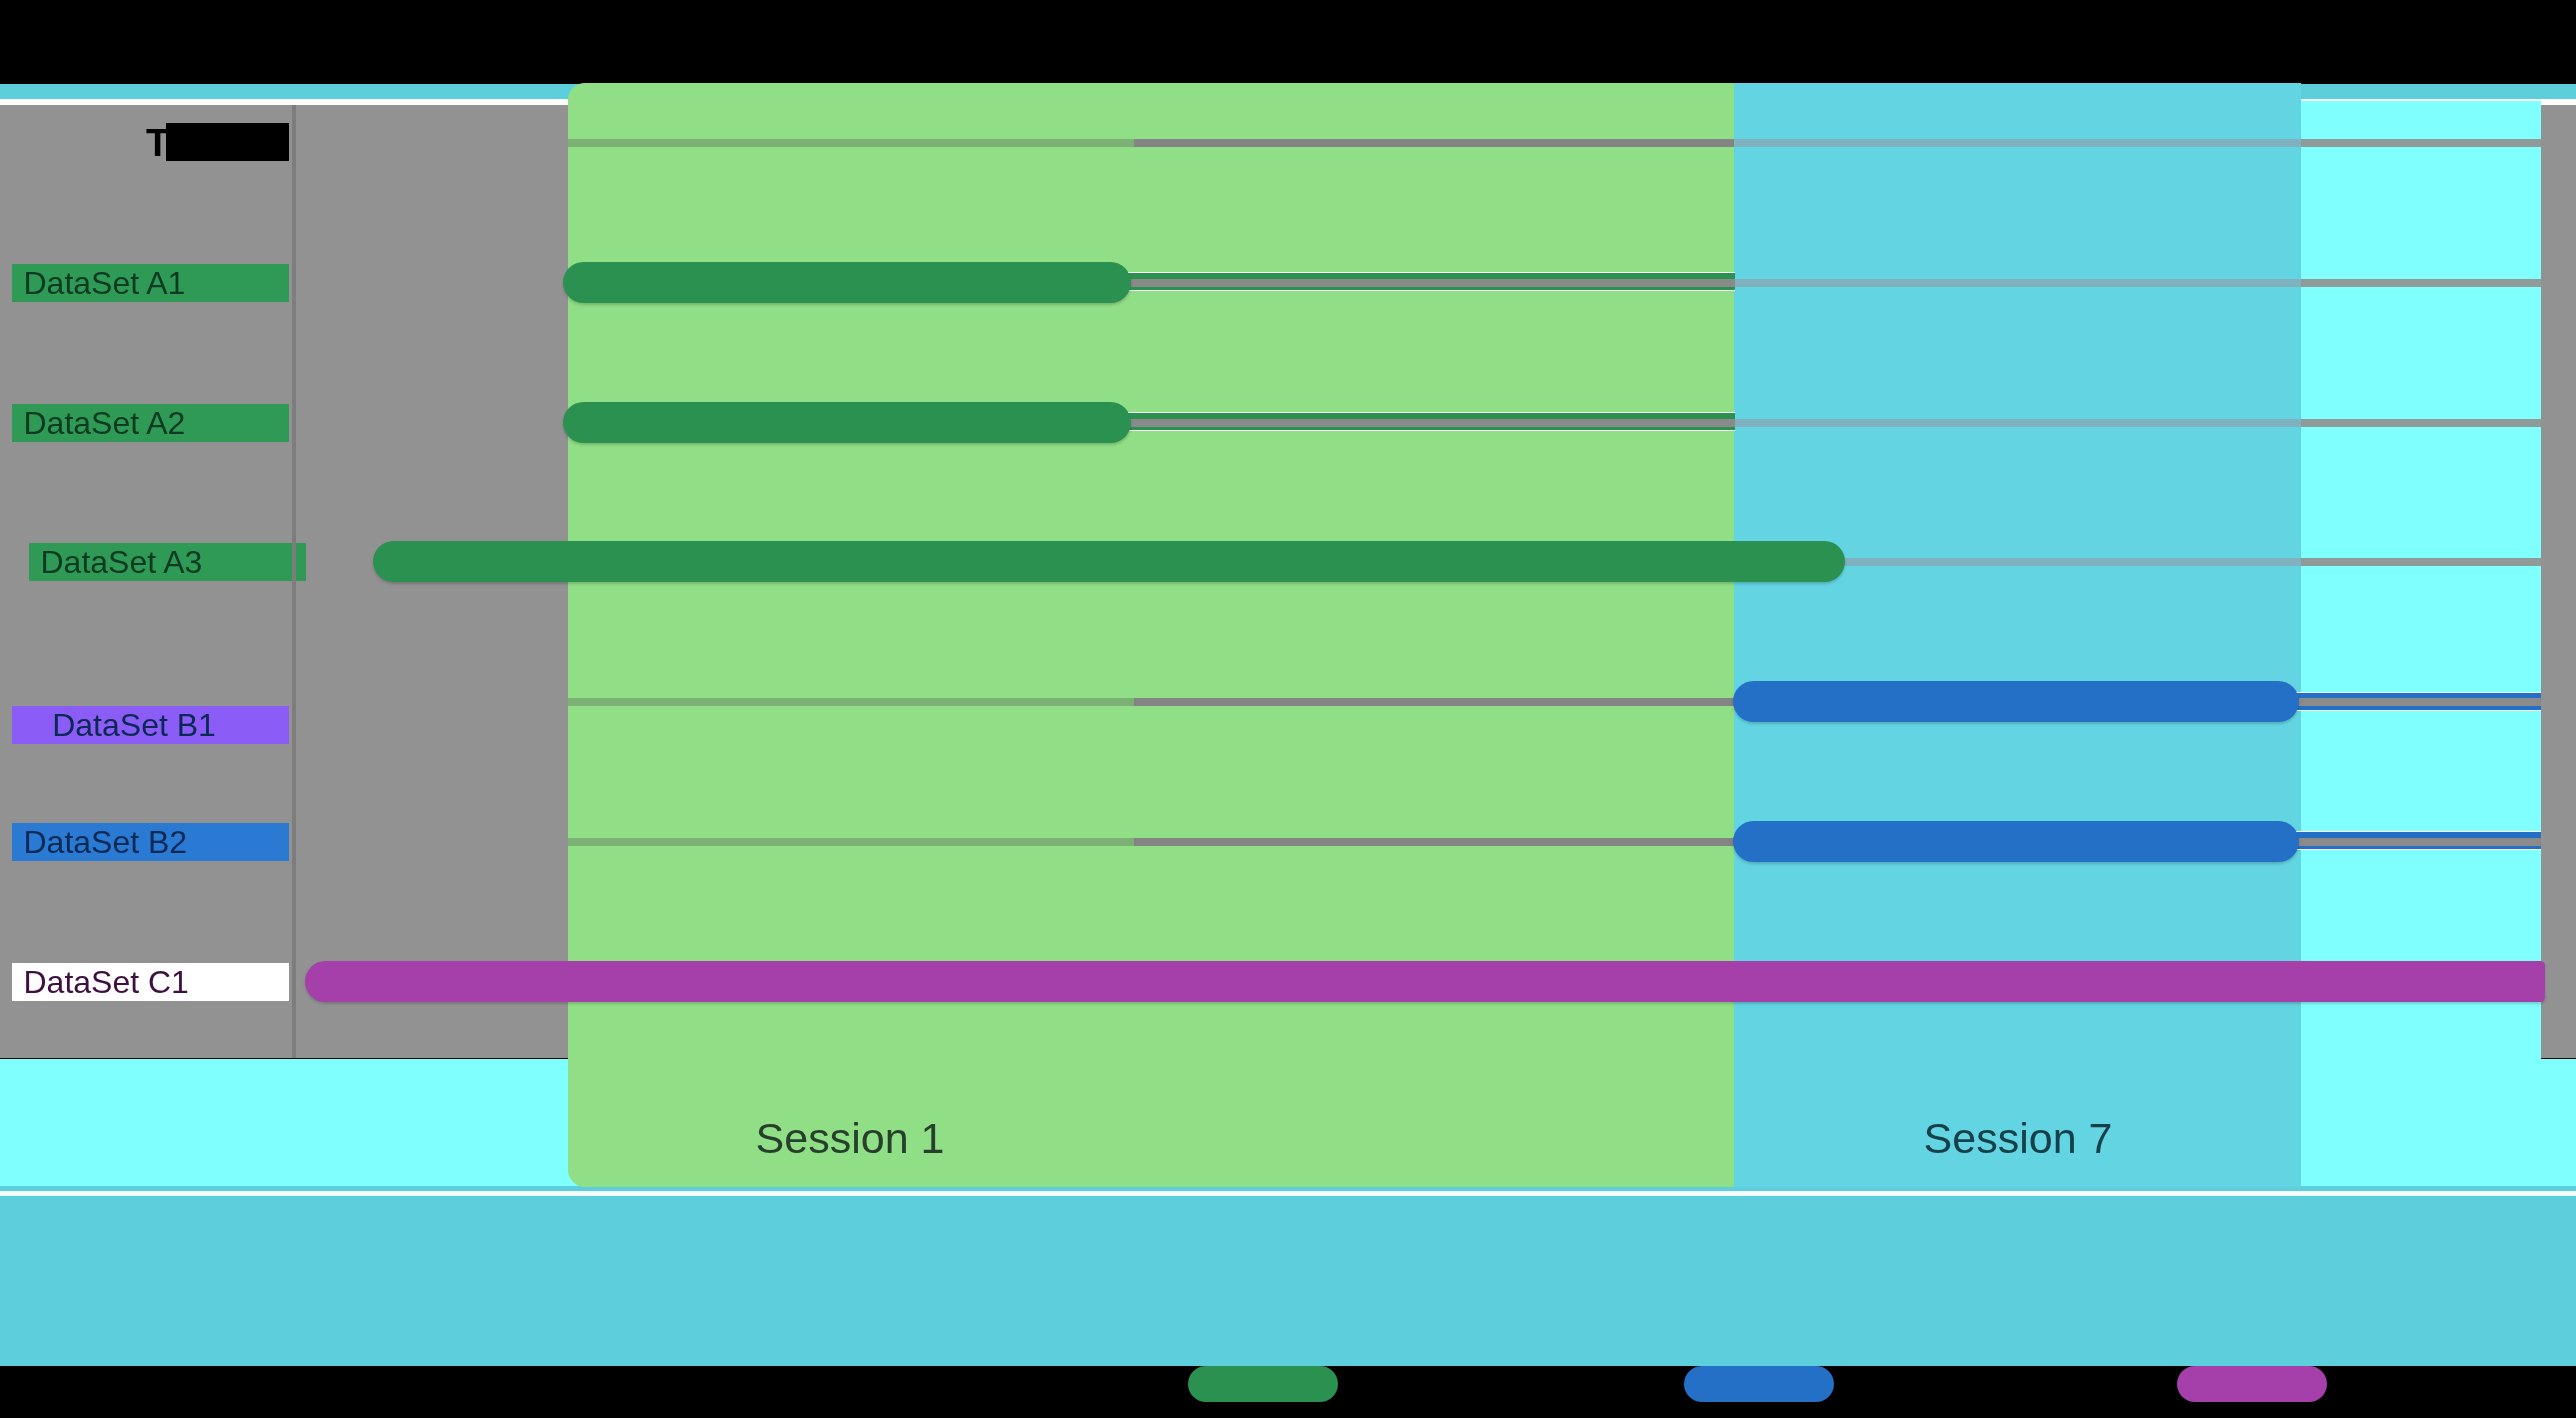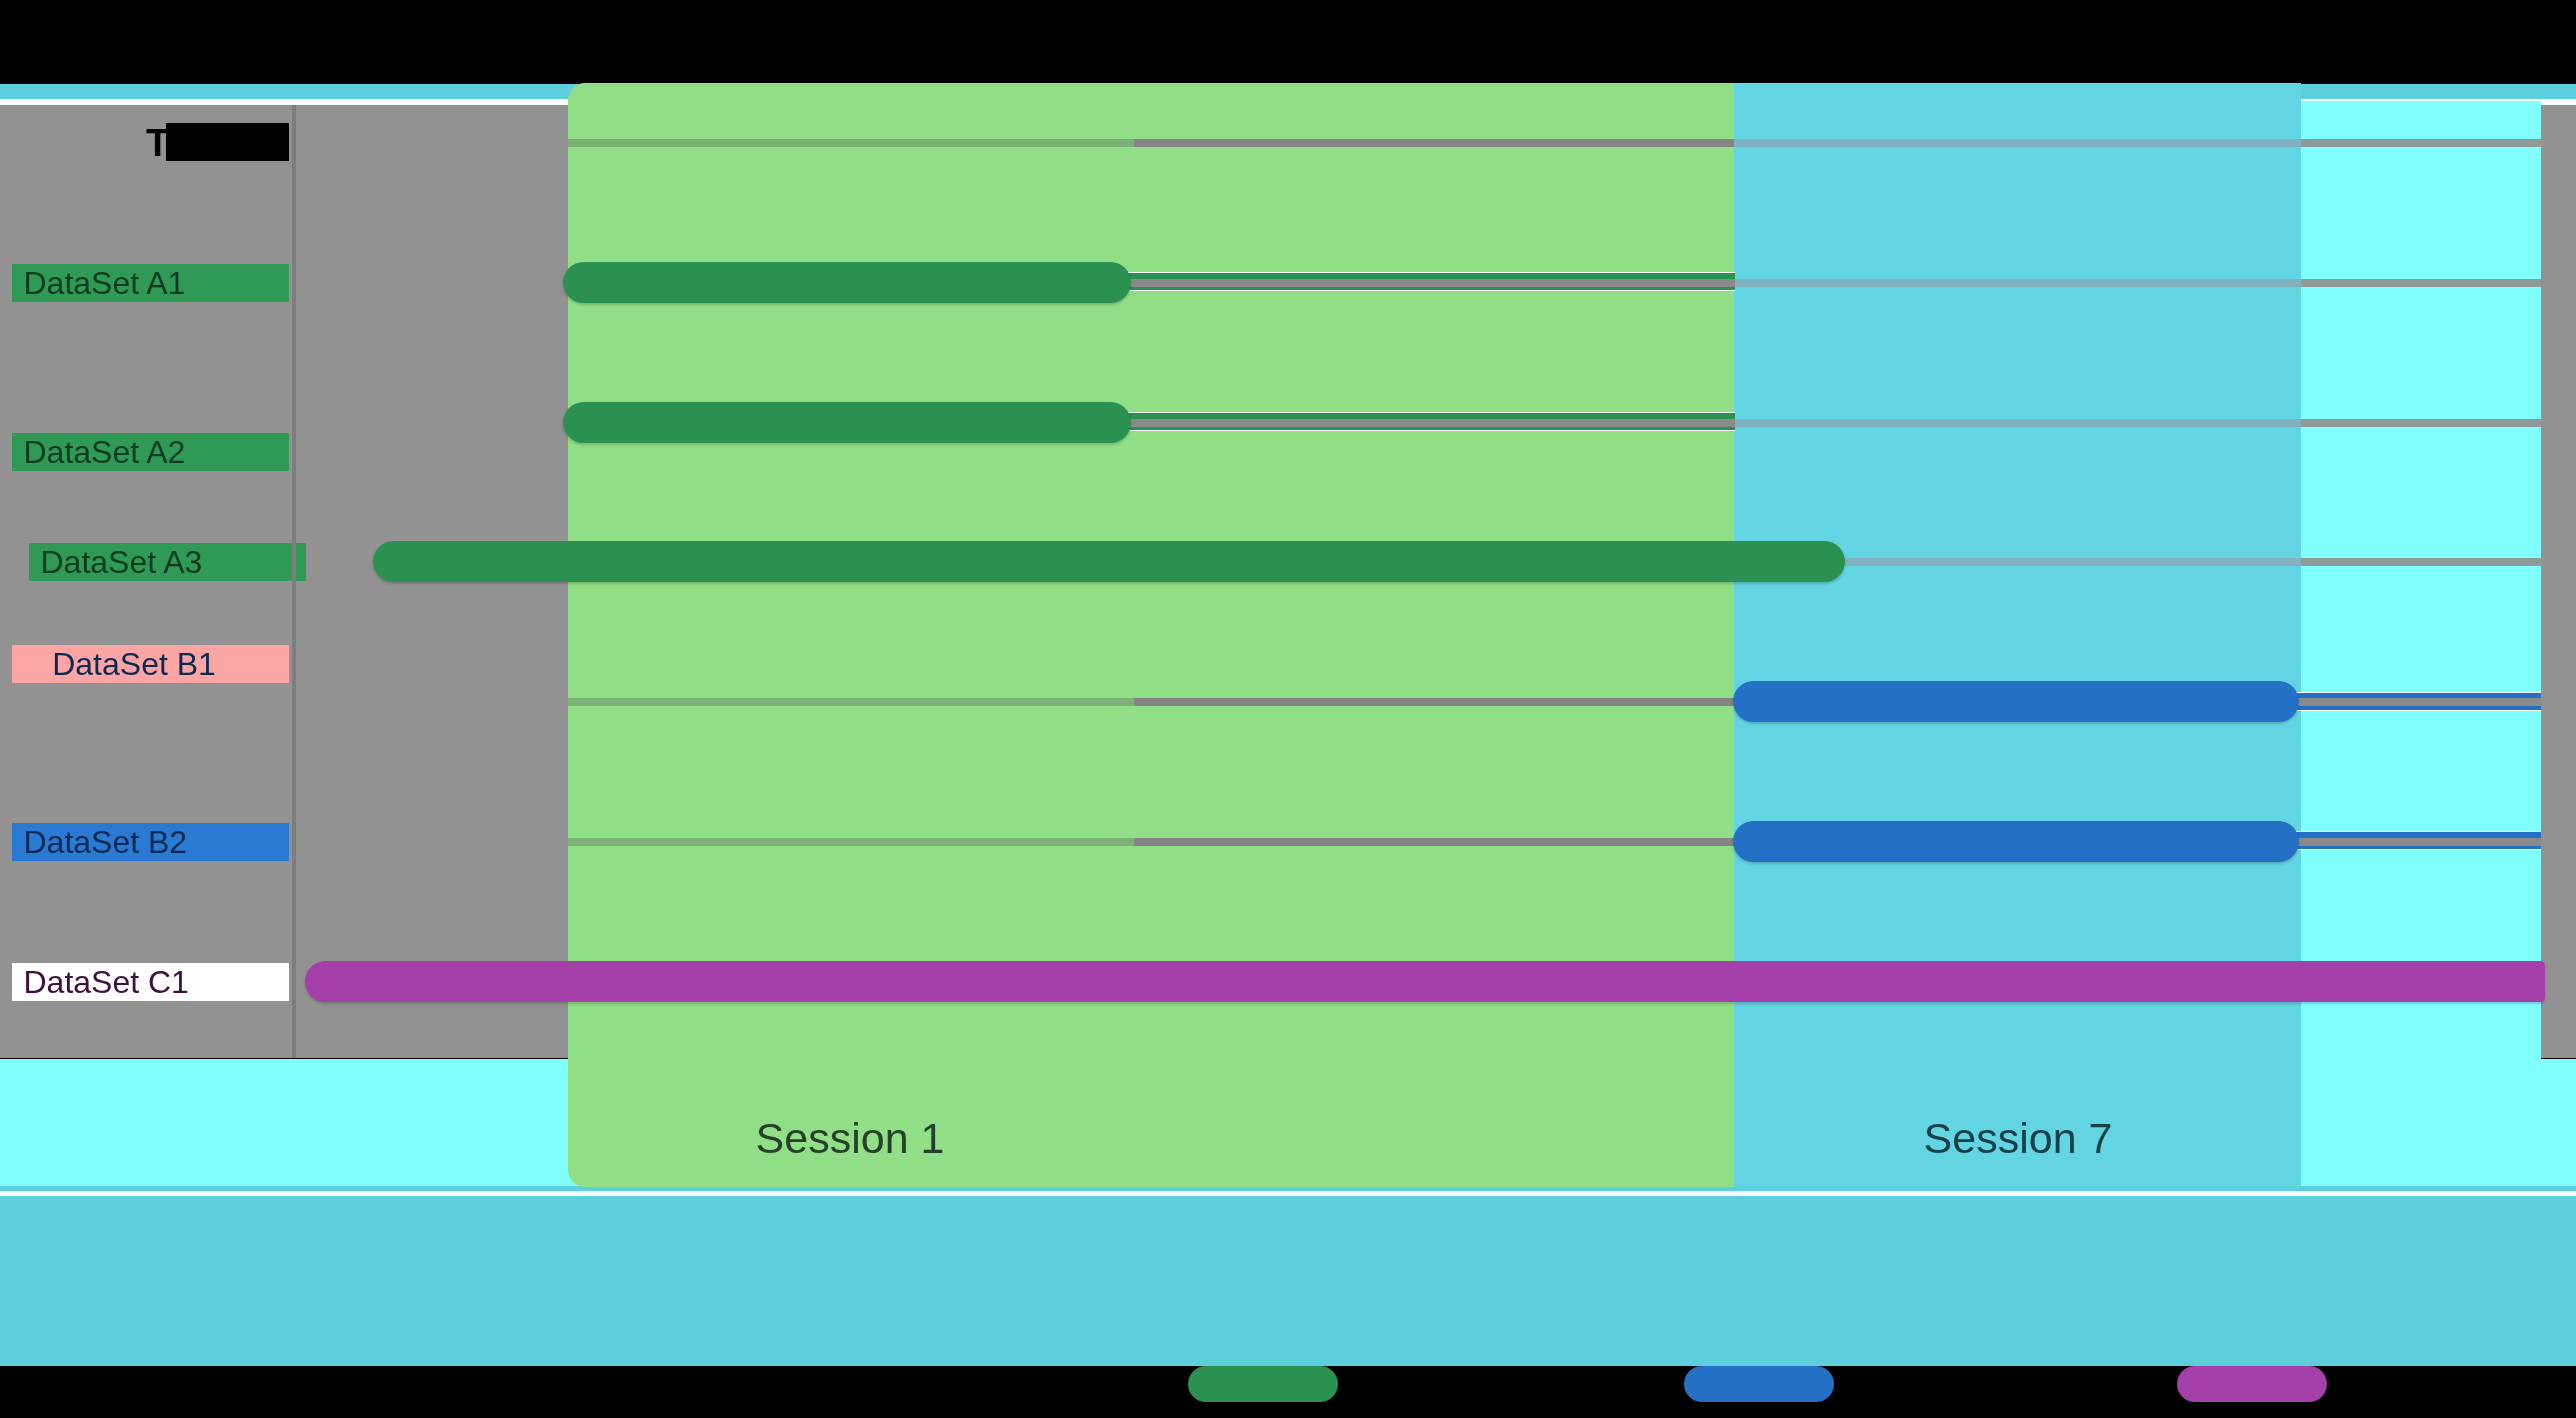--- a/index.html
+++ b/index.html
@@ -97,23 +97,23 @@
       <div class="bar-ext" style="left: 2288px; top: 692px; width: 253px; background: rgb(36, 112, 198);"></div>
       <div class="bar-ext-core" style="left: 2288px; top: 698px; width: 253px;"></div>
       <div class="bar" style="left: 1733px; top: 681px; width: 566px; background: rgb(36, 112, 198);"></div>
       <div class="bar-ext" style="left: 2288px; top: 831px; width: 253px; background: rgb(36, 112, 198);"></div>
       <div class="bar-ext-core" style="left: 2288px; top: 838px; width: 253px;"></div>
       <div class="bar" style="left: 1733px; top: 821px; width: 566px; background: rgb(36, 112, 198);"></div>
       <div class="bar" style="left: 305px; top: 961px; width: 2240px; background: rgb(165, 63, 169); border-radius: 20.6px 4.7px 4.7px 20.6px;"></div>
     </div>
   <div id="chips-layer" class="abs">
       <div class="chip" style="top: 264px; background: rgb(46, 154, 85); color: rgb(13, 58, 32);">DataSet A1</div>
-      <div class="chip" style="top: 404px; background: rgb(46, 154, 85); color: rgb(13, 58, 32); margin-top: 29px;">DataSet A2</div>
+      <div class="chip" style="top: 404px; background: rgb(46, 154, 85); color: rgb(13, 58, 32);">DataSet A2</div>
       <div class="chip" style="top: 543px; background: rgb(46, 154, 85); color: rgb(13, 58, 32); margin-left: 17px;">DataSet A3</div>
-      <div class="chip" style="top: 645px; background: #fca5a5; color: rgb(10, 42, 85); padding-left: 40px;">DataSet B1</div>
+      <div class="chip" style="top: 706px; background: #8b5cf6; color: rgb(10, 42, 85); padding-left: 40px;">DataSet B1</div>
       <div class="chip" style="top: 823px; background: rgb(42, 121, 210); color: rgb(10, 42, 85);">DataSet B2</div>
       <div class="chip" style="top: 963px; background: #ffffff; color: rgb(61, 16, 64);">DataSet C1</div>
     </div>
 
   <div class="abs divider"></div>
   <div class="abs header-letter">T</div>
   <div class="abs header-redaction"></div>
 
   <div class="abs session-label session1-label">Session 1</div>
   <div class="abs session-label session2-label">Session 7</div>

